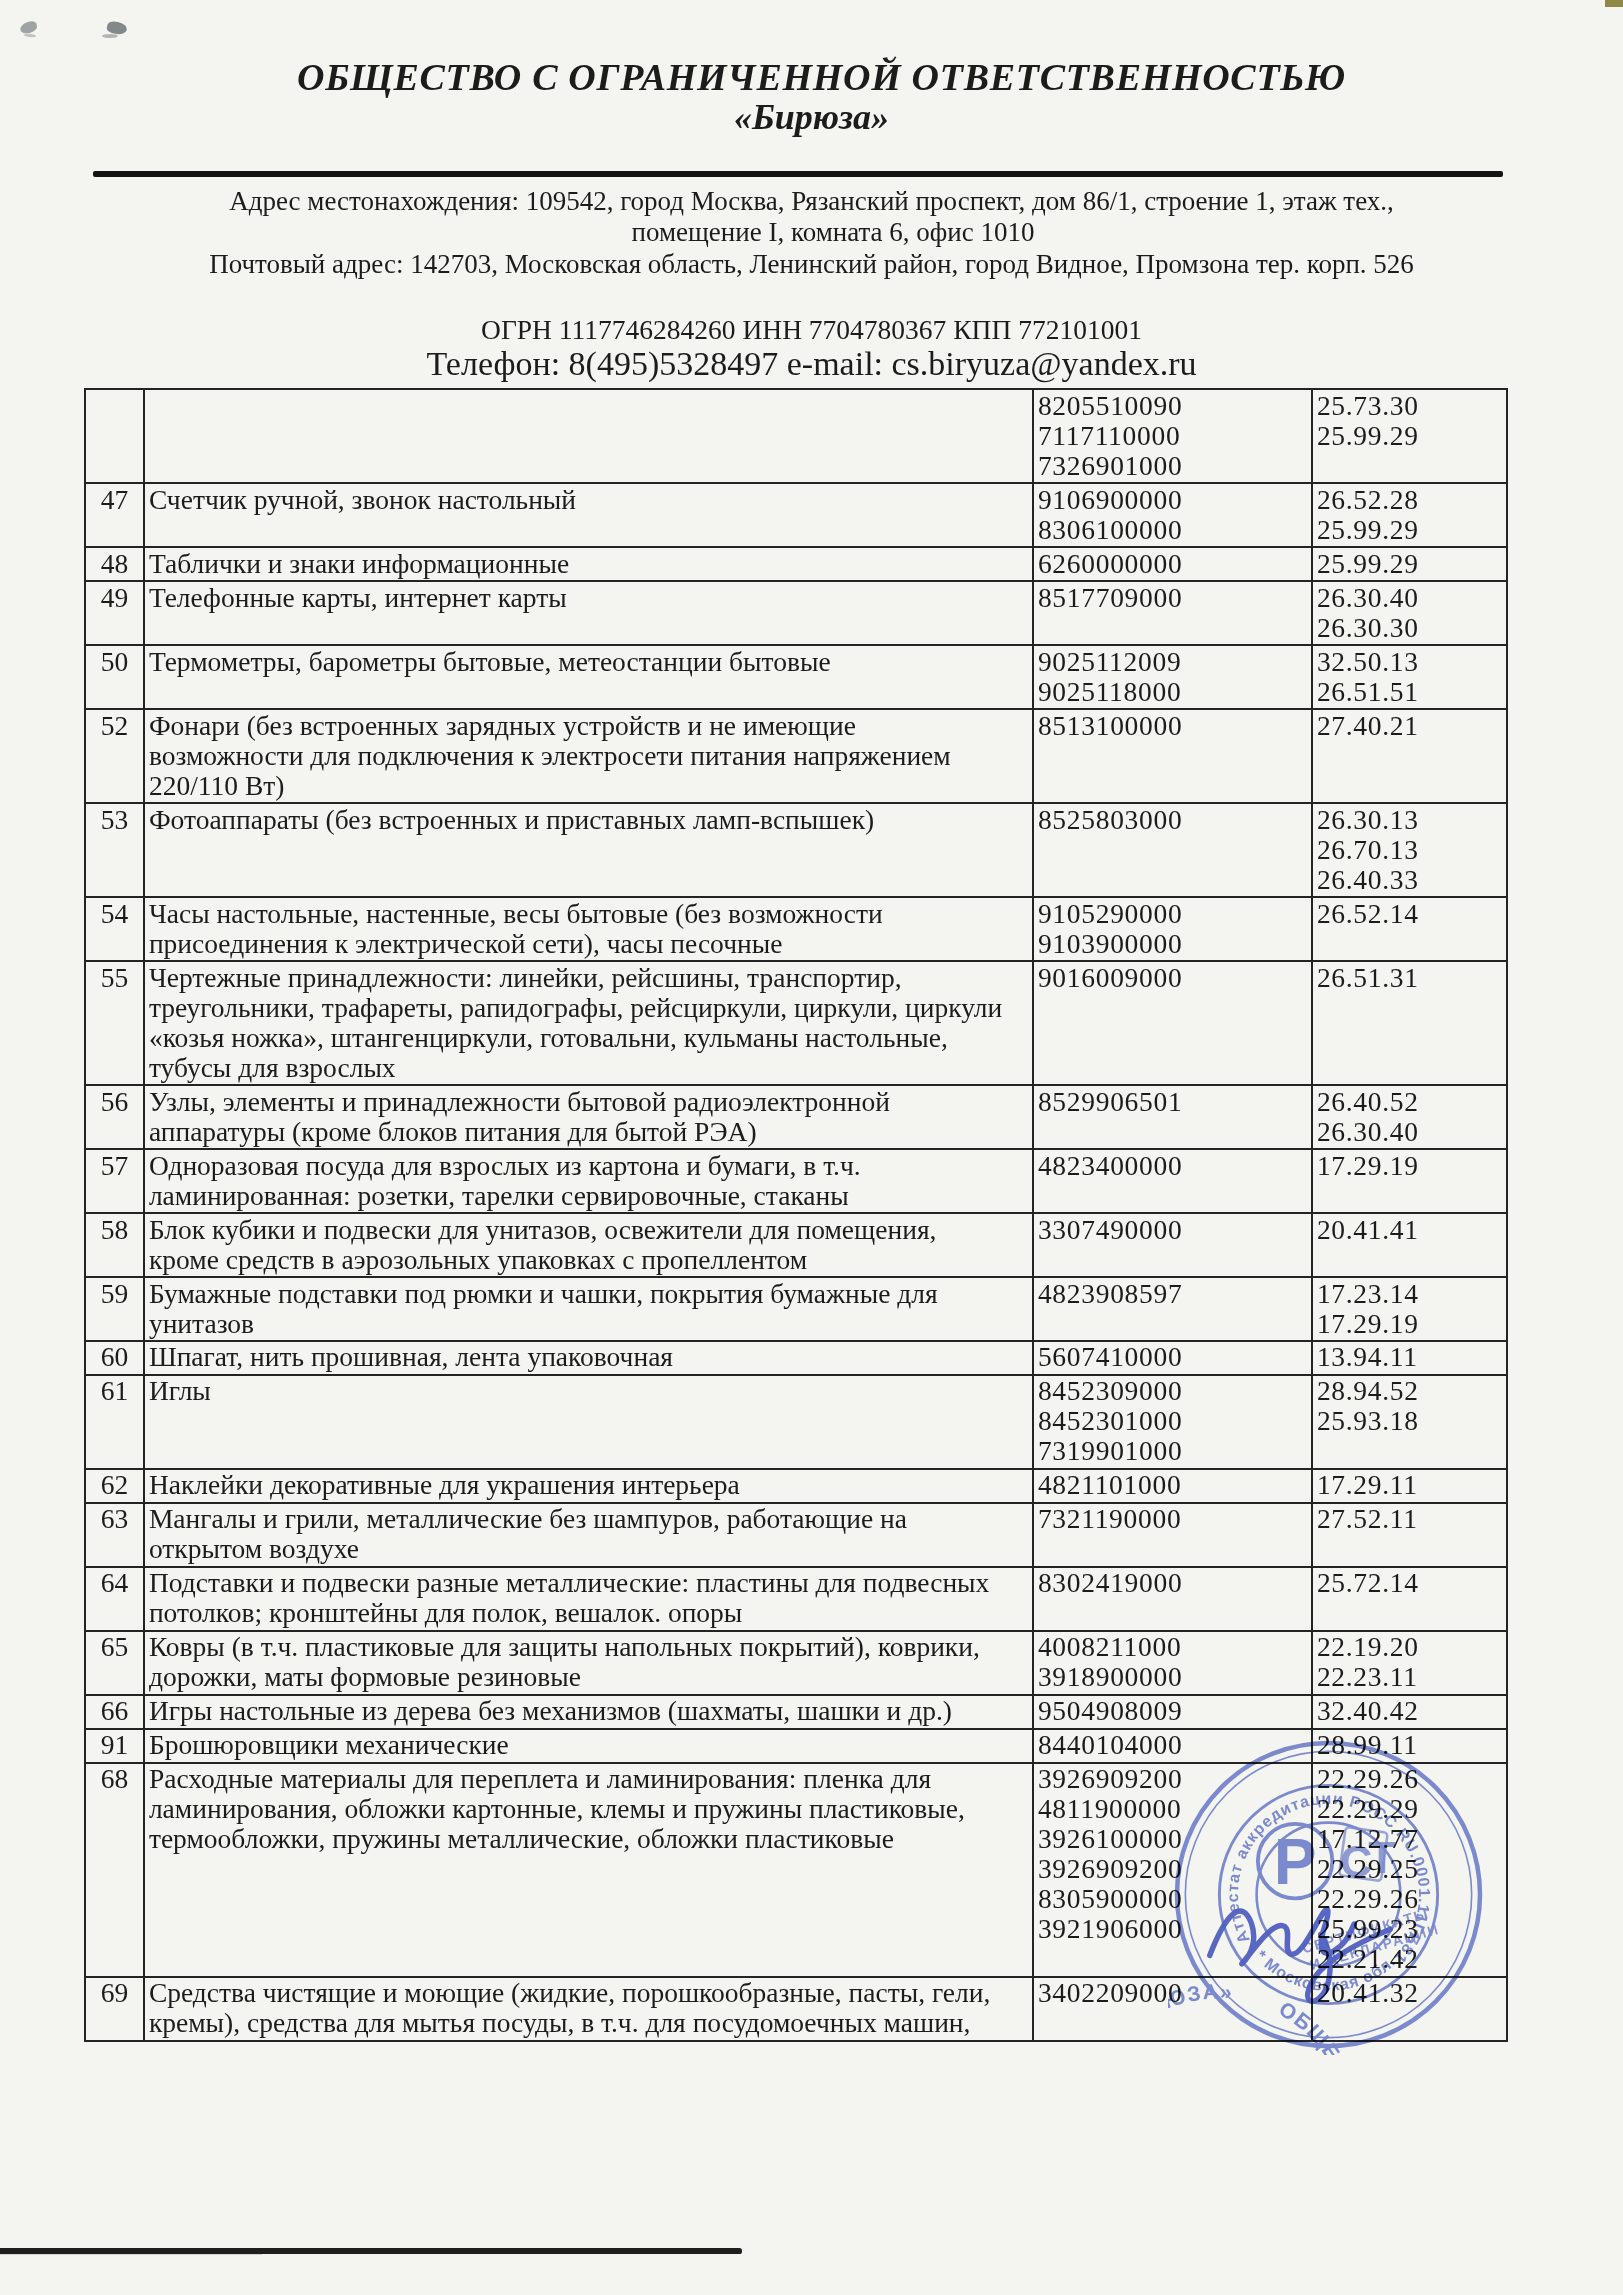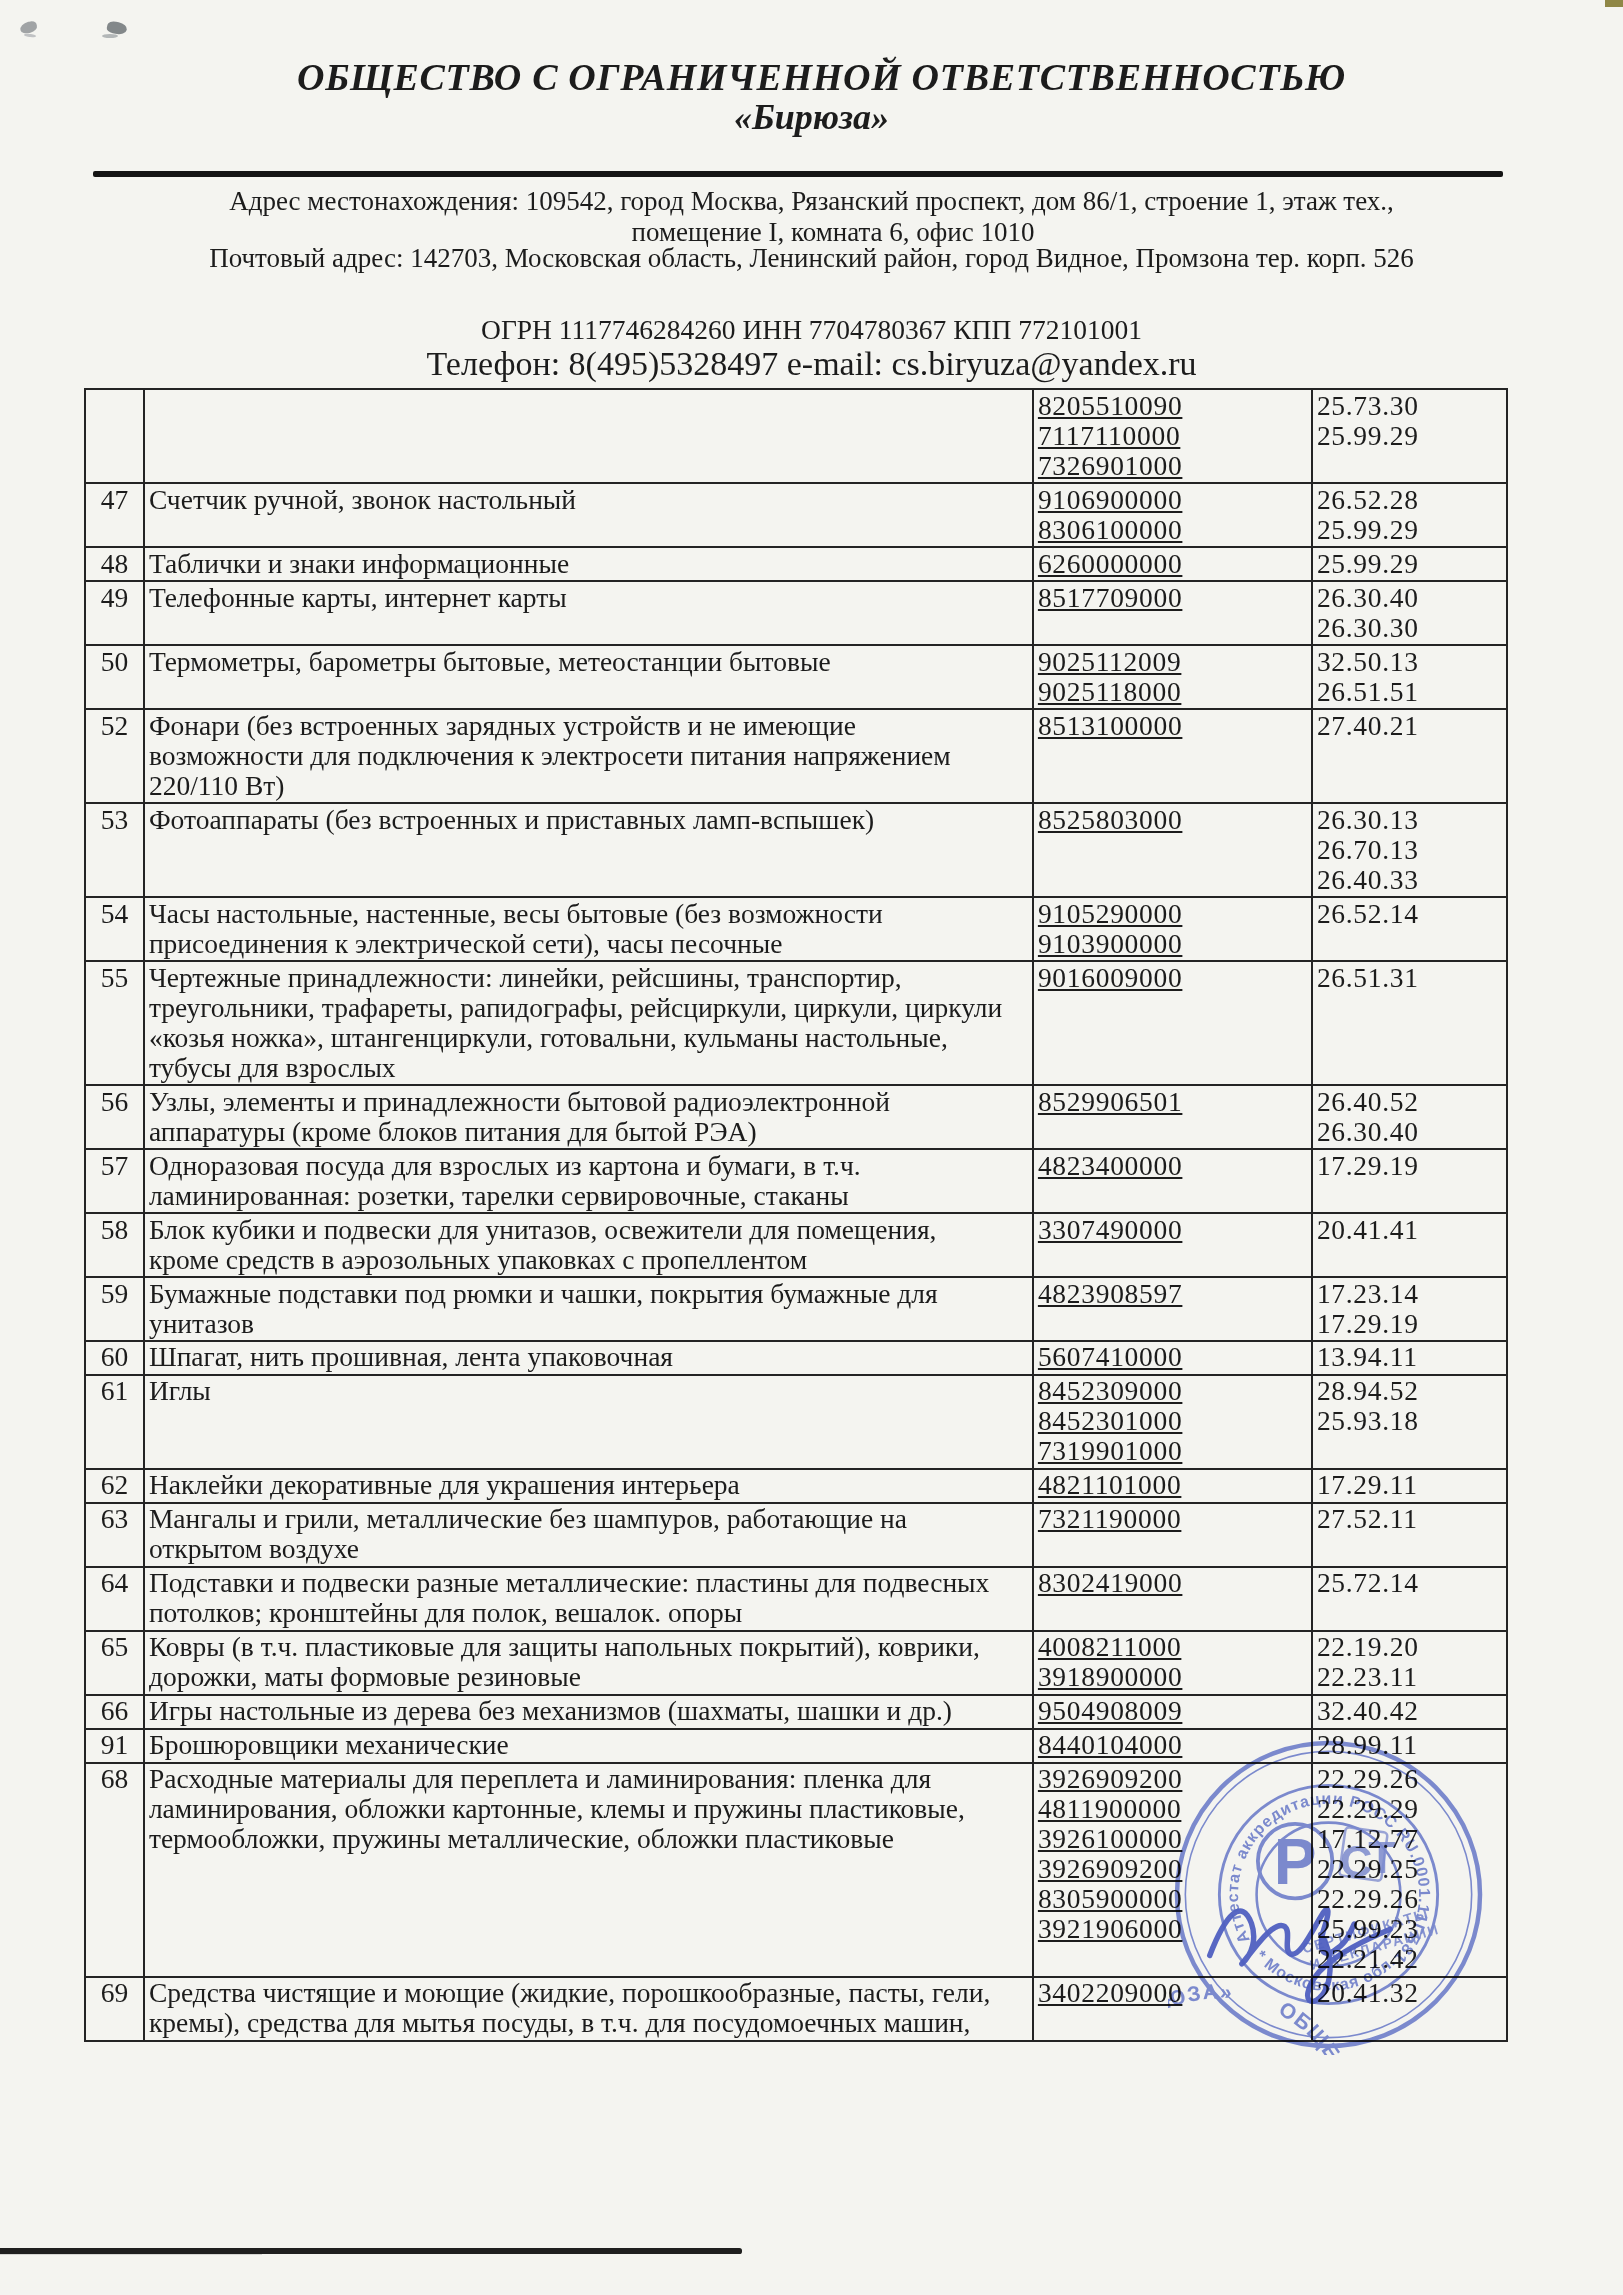--- a/index.html
+++ b/index.html
@@ -19,40 +19,40 @@
   }
   .page{position:absolute;inset:0;}
   
   .hline{position:absolute;left:0;right:0;text-align:center;white-space:pre;}
   .company-type{top:55px;font-size:38px;font-weight:bold;font-style:italic;letter-spacing:0.7px;margin-left:20px;}
   .company-name{top:96px;font-size:36px;font-weight:bold;font-style:italic;}
   .rule{position:absolute;left:93px;width:1410px;top:171px;height:5.9px;background:#141414;border-radius:2px;}
   .addr{font-size:27px;line-height:31px;}
   .addr1{top:186px;}
   .addr2{top:217px;margin-left:43px;}
-  .addr3{top:243px;}
+  .addr3{top:249px;}
   .ogrn{top:314px;font-size:27.5px;}
   .phone{top:345px;font-size:34px;}
   
   table.goods{
     position:absolute;left:84px;top:388px;width:1422px;
     border-collapse:collapse;table-layout:fixed;
     border:2.6px solid var(--line);
   }
   table.goods td{
     border:2px solid var(--line);
     vertical-align:top;
     font-size:27.5px;line-height:30px;
     padding:0.7px 3.9px 1.3px 3.9px;
     white-space:pre-line;
     overflow:hidden;
   }
   td.c-num{text-align:center;padding-left:0;padding-right:0;}
   td.c-desc{padding-left:10.5px;}
-  td.c-code{padding-left:14.4px;letter-spacing:0.7px;text-decoration:underline;}
+  td.c-code{padding-left:14.4px;letter-spacing:0.7px;}
   td.c-okpd{padding-left:14.4px;letter-spacing:0.7px;}
   
   .stamp{
     position:absolute;left:1168px;top:1734px;width:321px;height:321px;
     mix-blend-mode:multiply;opacity:.88;
   }
   
   .speck1{position:absolute;left:19.6px;top:22px;width:17px;height:10.5px;background:#8b8f92;border-radius:60% 40% 50% 50%;transform:rotate(-15deg);opacity:.8;}
   .speck1b{position:absolute;left:23.6px;top:34px;width:11.8px;height:3.3px;background:#a9adb0;border-radius:50%;transform:rotate(8deg);opacity:.7;}
   .speck2{position:absolute;left:107px;top:21.6px;width:19.6px;height:11.8px;background:#6f7478;border-radius:45% 55% 60% 40%;transform:rotate(12deg);opacity:.85;}

